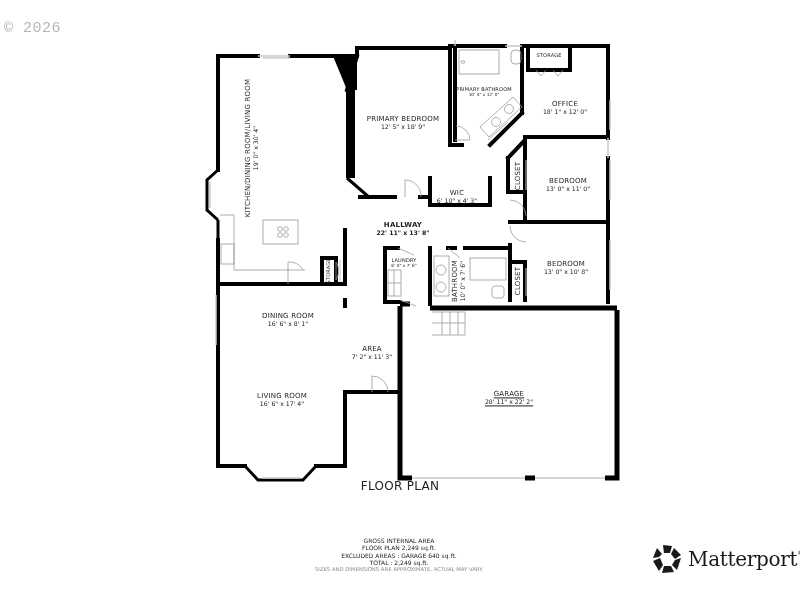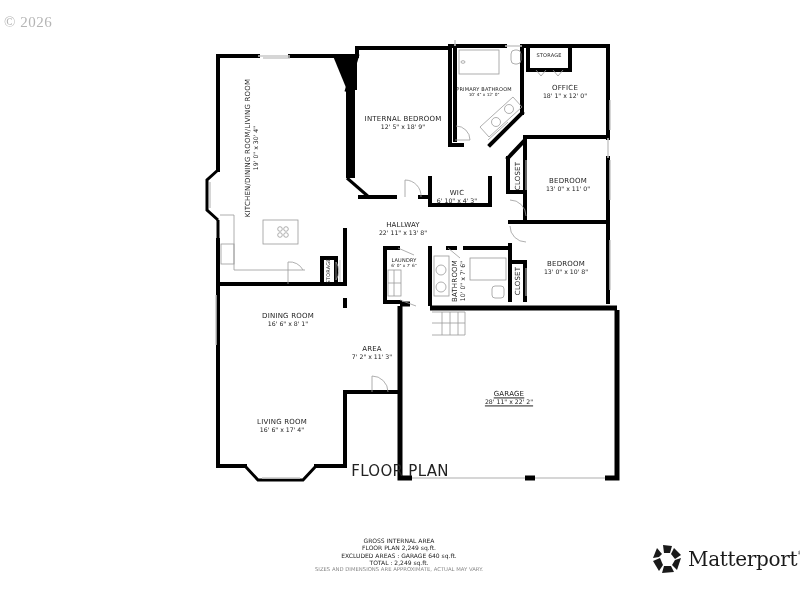--- a/index.html
+++ b/index.html
@@ -1,25 +1,25 @@
 <!DOCTYPE html>
 <html><head>
 <meta charset="utf-8">
 <style>
   html,body{margin:0;padding:0;background:#fff;}
   body{width:800px;height:600px;position:relative;overflow:hidden;font-family:"DejaVu Sans","Liberation Sans",sans-serif;color:#222;}
   #plan{position:absolute;left:0;top:0;}
-  .copyright{position:absolute;left:4px;top:14px;font-size:15px;color:#b5b5b5;letter-spacing:0.5px;font-family:Liberation Serif, serif;}
+  .copyright{position:absolute;left:4px;top:20px;font-size:15px;color:#b5b5b5;letter-spacing:0.5px;font-family:Liberation Mono, monospace;}
   .lbl{position:absolute;text-align:center;white-space:nowrap;transform:translate(-50%,-50%);line-height:1.15;}
   .lbl .n{font-size:7px;letter-spacing:0.2px;}
   .lbl .d{font-size:6.2px;}
   .lbl.sm .n{font-size:5px;}
   .lbl.sm .d{font-size:4.3px;}
   .lbl.vert{transform:translate(-50%,-50%) rotate(-90deg);}
-  .title{position:absolute;left:400px;top:471px;transform:translate(-50%,-50%);font-size:15px;letter-spacing:0.3px;}
+  .title{position:absolute;left:400px;top:486px;transform:translate(-50%,-50%);font-size:12px;letter-spacing:0.3px;}
   .area{position:absolute;left:399px;top:537px;transform:translateX(-50%);text-align:center;font-size:6px;line-height:1.22;}
   .area .note{color:#888;font-size:5.3px;}
   .logo{position:absolute;left:652px;top:544px;display:flex;align-items:center;gap:6px;}
   .logo-text{font-family:"DejaVu Serif","Liberation Serif",serif;font-size:20px;color:#1a1a1a;letter-spacing:-0.3px;}
   .logo-text sup{font-size:6px;vertical-align:top;position:relative;top:2px;}
 </style>
 </head>
 <body>
 
 <div class="copyright">© 2026</div>
@@ -161,46 +161,46 @@
     <path d="M526 268 L526 296"></path>
     <path d="M340 260 L340 282"></path>
   </g>
 </svg>
 
 <div class="lbl vert" style="left:252px;top:148px;">
   <div class="n">KITCHEN/DINING ROOM/LIVING ROOM</div>
   <div class="d">19' 0" x 30' 4"</div>
 </div>
 <div class="lbl" style="left:403px;top:123px;">
-  <div class="n">INTERNAL BEDROOM</div>
+  <div class="n">PRIMARY BEDROOM</div>
   <div class="d">12' 5" x 18' 9"</div>
 </div>
 <div class="lbl sm" style="left:484px;top:92px;">
   <div class="n">PRIMARY BATHROOM</div>
   <div class="d">10' 4" x 12' 0"</div>
 </div>
 <div class="lbl sm" style="left:549px;top:56px;">
   <div class="n">STORAGE</div>
 </div>
-<div class="lbl" style="left:565px;top:92px;">
+<div class="lbl" style="left:565px;top:108px;">
   <div class="n">OFFICE</div>
   <div class="d">18' 1" x 12' 0"</div>
 </div>
 <div class="lbl" style="left:457px;top:197px;">
   <div class="n">WIC</div>
   <div class="d">6' 10" x 4' 3"</div>
 </div>
 <div class="lbl vert" style="left:518px;top:176px;">
   <div class="n">CLOSET</div>
 </div>
 <div class="lbl" style="left:568px;top:185px;">
   <div class="n">BEDROOM</div>
   <div class="d">13' 0" x 11' 0"</div>
 </div>
-<div class="lbl" style="left:403px;top:229px;">
+<div class="lbl" style="left:403px;top:229px;font-weight:bold;">
   <div class="n">HALLWAY</div>
   <div class="d">22' 11" x 13' 8"</div>
 </div>
 <div class="lbl sm" style="left:404px;top:263px;">
   <div class="n">LAUNDRY</div>
   <div class="d">6' 0" x 7' 6"</div>
 </div>
 <div class="lbl vert" style="left:459px;top:281px;">
   <div class="n">BATHROOM</div>
   <div class="d">10' 0" x 7' 6"</div>
@@ -216,21 +216,21 @@
   <div class="n">STORAGE</div>
 </div>
 <div class="lbl" style="left:288px;top:320px;">
   <div class="n">DINING ROOM</div>
   <div class="d">16' 6" x 8' 1"</div>
 </div>
 <div class="lbl" style="left:372px;top:353px;">
   <div class="n">AREA</div>
   <div class="d">7' 2" x 11' 3"</div>
 </div>
-<div class="lbl" style="left:282px;top:426px;">
+<div class="lbl" style="left:282px;top:400px;">
   <div class="n">LIVING ROOM</div>
   <div class="d">16' 6" x 17' 4"</div>
 </div>
 <div class="lbl" style="left:509px;top:398px;text-decoration:underline;">
   <div class="n">GARAGE</div>
   <div class="d">28' 11" x 22' 2"</div>
 </div>
 
 <div class="title">FLOOR PLAN</div>
 

